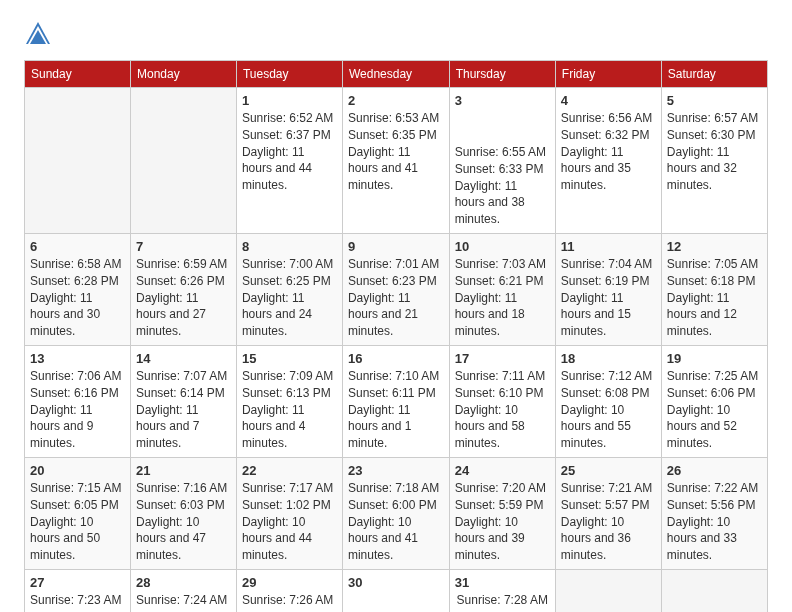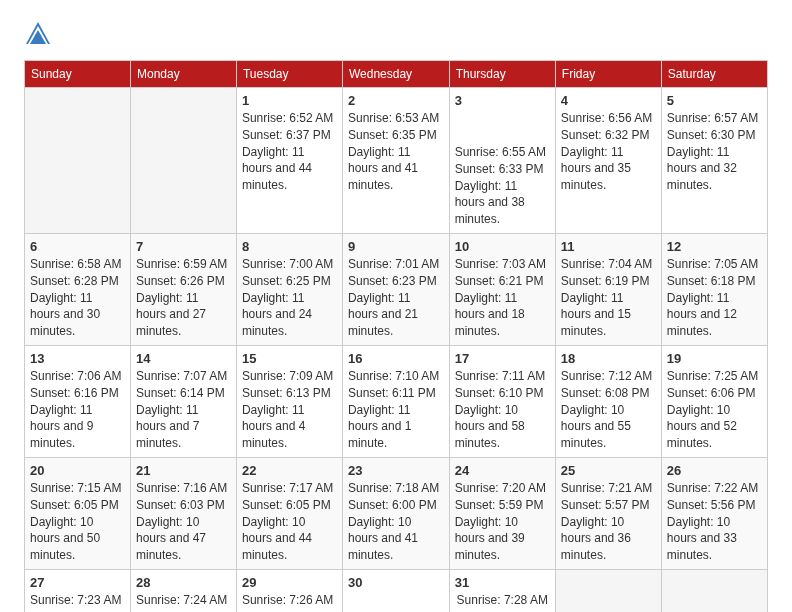--- a/index.html
+++ b/index.html
@@ -263,21 +263,21 @@
         </td>
         <td>
           <span class="day-num">21</span>
           <div class="day-info" style="white-space: pre-line;">Sunrise: 7:16 AM
 Sunset: 6:03 PM
 Daylight: 10 hours and 47 minutes.</div>
         </td>
         <td>
           <span class="day-num">22</span>
           <div class="day-info" style="white-space: pre-line;">Sunrise: 7:17 AM
-Sunset: 6:05 PM
+Sunset: 1:02 PM
 Daylight: 10 hours and 44 minutes.</div>
         </td>
         <td>
           <span class="day-num">23</span>
           <div class="day-info" style="white-space: pre-line;">Sunrise: 7:18 AM
 Sunset: 6:00 PM
 Daylight: 10 hours and 41 minutes.</div>
         </td>
         <td>
           <span class="day-num">24</span>

